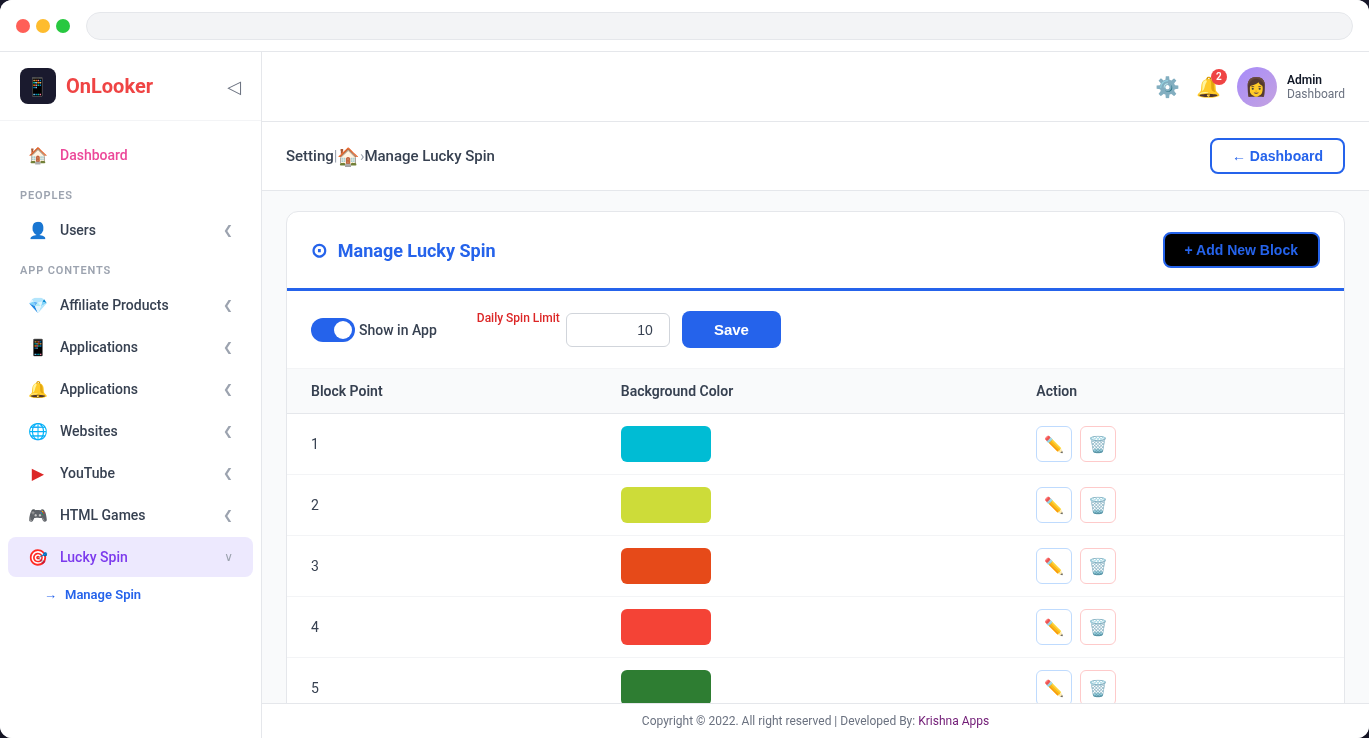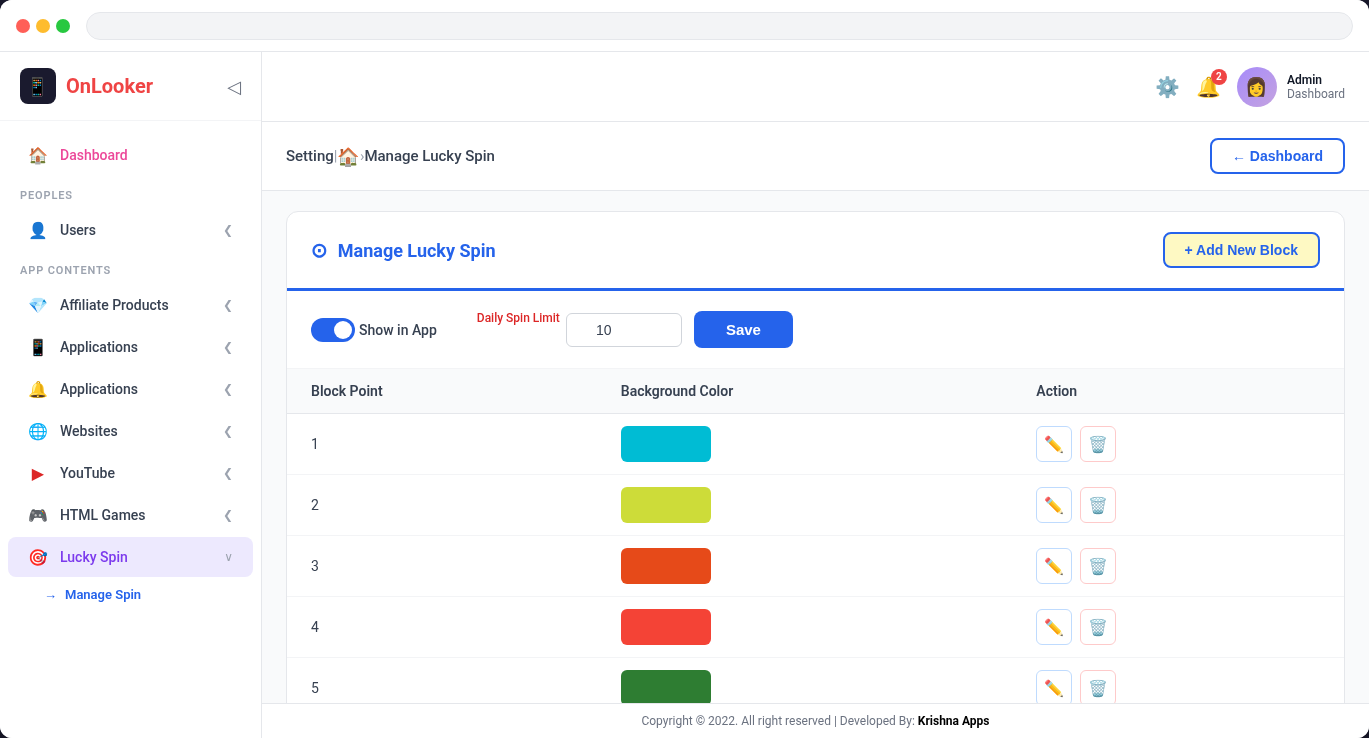--- a/index.html
+++ b/index.html
@@ -200,21 +200,21 @@
       align-items: center;
       justify-content: space-between;
       border-bottom: 3px solid #2563eb;
     }
 
     .card-title { display: flex; align-items: center; gap: 10px; color: #2563eb; font-size: 18px; font-weight: 700; }
     .card-title-icon { font-size: 20px; }
 
     .add-block-btn {
       border: 2px solid #2563eb;
-      background: #fef9c3;
+      background: #000000;
       color: #2563eb;
       padding: 8px 20px;
       border-radius: 8px;
       cursor: pointer;
       font-size: 14px;
       font-weight: 600;
       display: flex; align-items: center; gap: 6px;
     }
 
     .card-settings {
@@ -243,24 +243,25 @@
       top: 3px; right: 3px;
       transition: 0.2s;
     }
 
     .spin-limit-group { display: flex; flex-direction: row; gap: 6px; }
     .spin-limit-label { font-size: 12px; color: #dc2626; font-weight: 500; }
     .spin-limit-row { display: flex; align-items: center; gap: 12px; }
     .spin-limit-input {
       border: 1px solid #d1d5db;
       border-radius: 6px;
-      padding: 8px 29px;
+      padding: 8px 1px;
       font-size: 14px;
-      width: 116px;
+      width: 104px;
       color: #374151;
+      text-align: right;
     }
     .save-btn {
       background: #2563eb;
       color: white;
       border: none;
       padding: 10px 32px;
       border-radius: 8px;
       cursor: pointer;
       font-size: 15px;
       font-weight: 600;
@@ -306,21 +307,21 @@
 
     .footer-bar {
       background: white;
       border-top: 1px solid #e5e7eb;
       padding: 10px 24px;
       text-align: center;
       font-size: 12px;
       color: #6b7280;
       flex-shrink: 0;
     }
-    .footer-bar a { color: #000000; text-decoration: none; font-weight: 700; margin-top: 20px; }
+    .footer-bar a { color: #701a75; text-decoration: none; font-weight: 400; margin-top: 20px; }
 
     
     .icon-pink { color: #ec4899; }
     .icon-purple { color: #7c3aed; }
     .icon-blue { color: #2563eb; }
     .icon-teal { color: #0891b2; }
     .icon-green { color: #16a34a; }
     .icon-yellow { color: #ca8a04; }
     .icon-red { color: #dc2626; }
 

